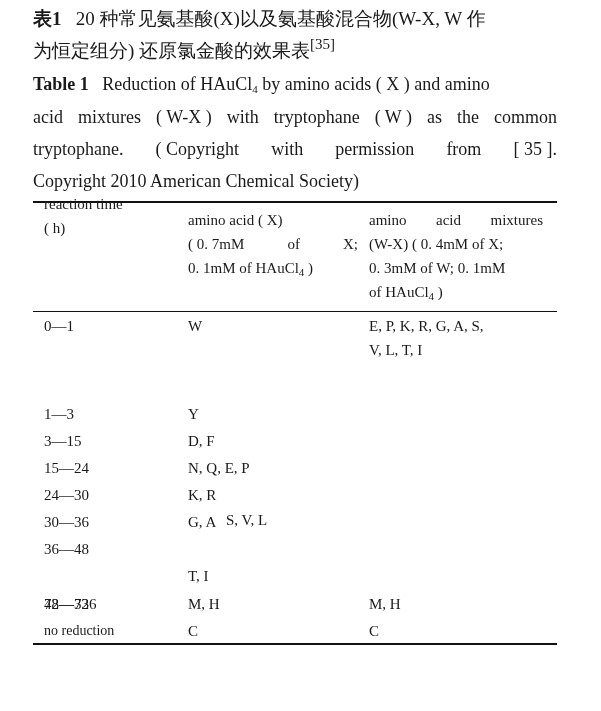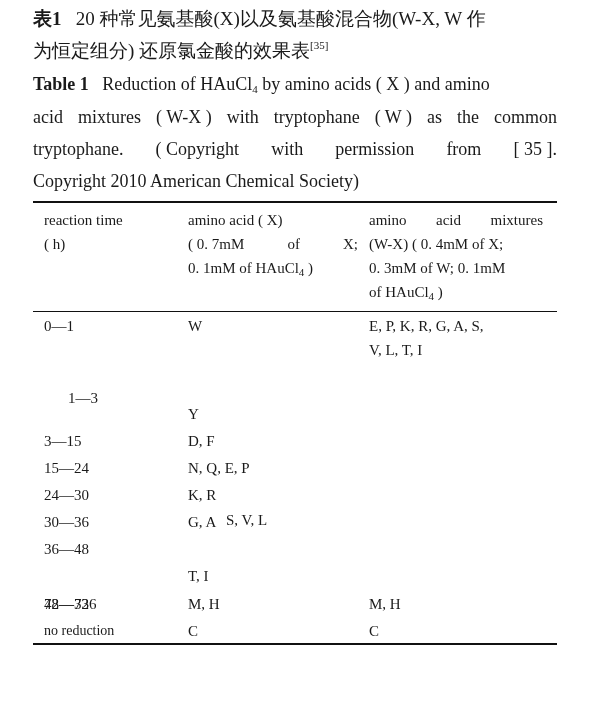--- a/index.html
+++ b/index.html
@@ -6,21 +6,21 @@
   body { width: 601px; height: 711px; position: relative; overflow: hidden;
          font-family: "Liberation Serif", "DejaVu Serif", serif; color: #1a1a1a; }
   .cap { position: absolute; left: 33px; width: 524px; }
   .cap-line { position: absolute; left: 0; white-space: nowrap; font-size: 19px; line-height: 22px; }
   .cap-zh1 { top: 8px; }
   .cap-zh2 { top: 40px; }
   .cap-en { font-size: 18px; }
   .justify { display: flex; justify-content: space-between; width: 524px; }
   .bold { font-weight: bold; }
   sub { font-size: 11px; vertical-align: -3px; line-height: 0; }
-  sup { font-size: 11px; vertical-align: 8px; line-height: 0; }
+  sup { font-size: 15px; vertical-align: 8px; line-height: 0; }
   .rule { position: absolute; left: 33px; width: 524px; background: #111; }
   .rule-top { top: 201px; height: 2px; }
   .rule-mid { top: 311px; height: 1px; }
   .rule-bot { top: 643px; height: 2px; }
   .cell { position: absolute; font-size: 15px; line-height: 24px; white-space: nowrap; }
   .c1 { left: 44px; }
   .c2 { left: 188px; }
   .c3 { left: 369px; }
   .hdr-just { display: flex; justify-content: space-between; }
 </style>
@@ -58,21 +58,21 @@
       <span>permission</span>
       <span>from</span>
       <span>[ 35 ].</span>
     </div>
   <div class="cap-line cap-en" style="top:170px;">Copyright 2010 American Chemical Society)</div>
 </div>
 
 <div class="rule rule-top"></div>
 
 <div>
-  <div class="cell c1" style="top:208px;">
+  <div class="cell c1" style="top:192px;">
     <div>reaction time</div>
     <div>( h)</div>
   </div>
   <div class="cell c2" style="top:208px; width:170px;">
     <div>amino acid ( X)</div>
     <div class="hdr-just" id="h2l2">
         <span>( 0. 7mM</span>
         <span>of</span>
         <span>X;</span>
       </div>
@@ -95,21 +95,21 @@
 <div id="tbody">
     <div>
       <div class="cell c1" style="top: 314px;">0—1</div>
       <div class="cell c2" style="top: 314px;">W</div>
       <div class="cell c3" style="top: 314px;">
         <div>E, P, K, R, G, A, S,</div>
         <div>V, L, T, I</div>
       </div>
     </div>
     <div>
-      <div class="cell c1" style="top: 386px; margin-left: 24px;">1—3</div>
+      <div class="cell c1" style="top: 402px;">1—3</div>
       <div class="cell c2" style="top: 402px;">Y</div>
     </div>
     <div>
       <div class="cell c1" style="top: 429px;">3—15</div>
       <div class="cell c2" style="top: 429px;">D, F</div>
     </div>
     <div>
       <div class="cell c1" style="top: 456px;">15—24</div>
       <div class="cell c2" style="top: 456px;">N, Q, E, P</div>
     </div>

